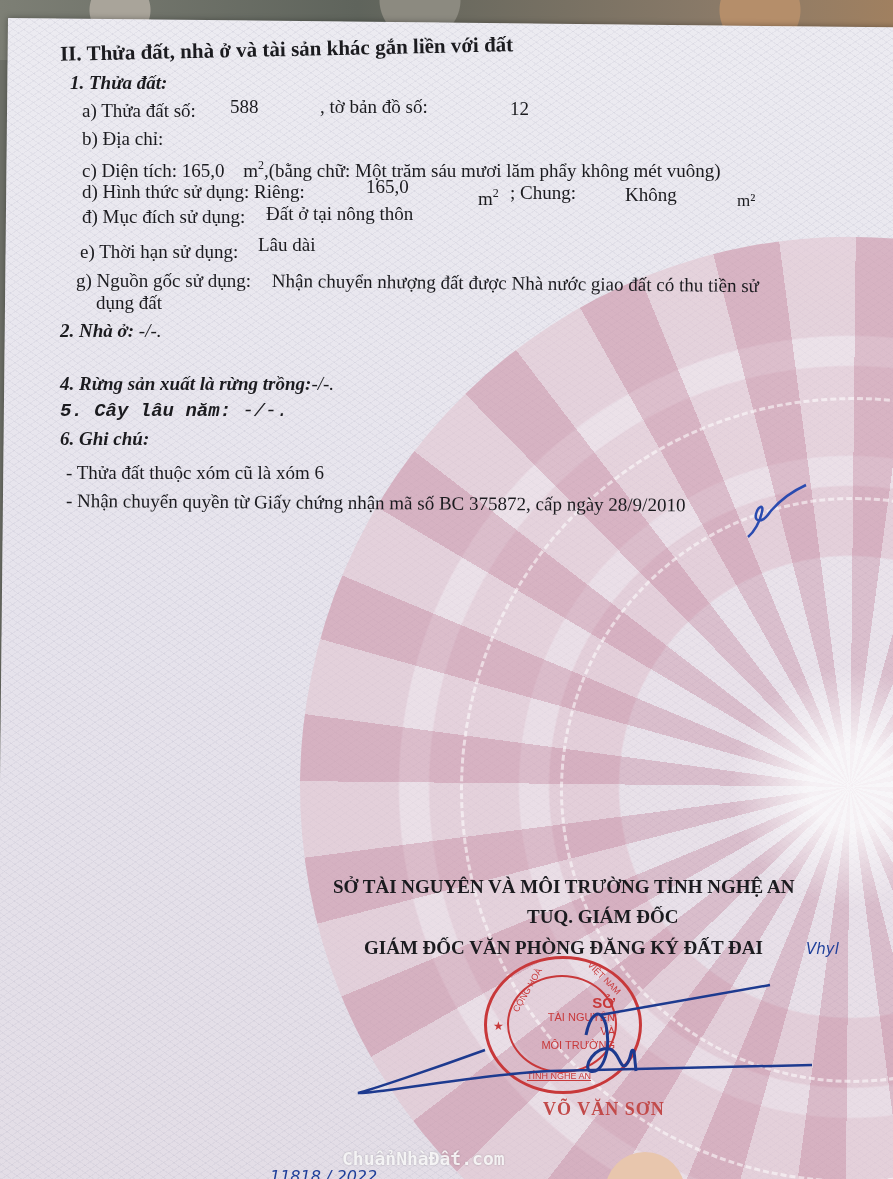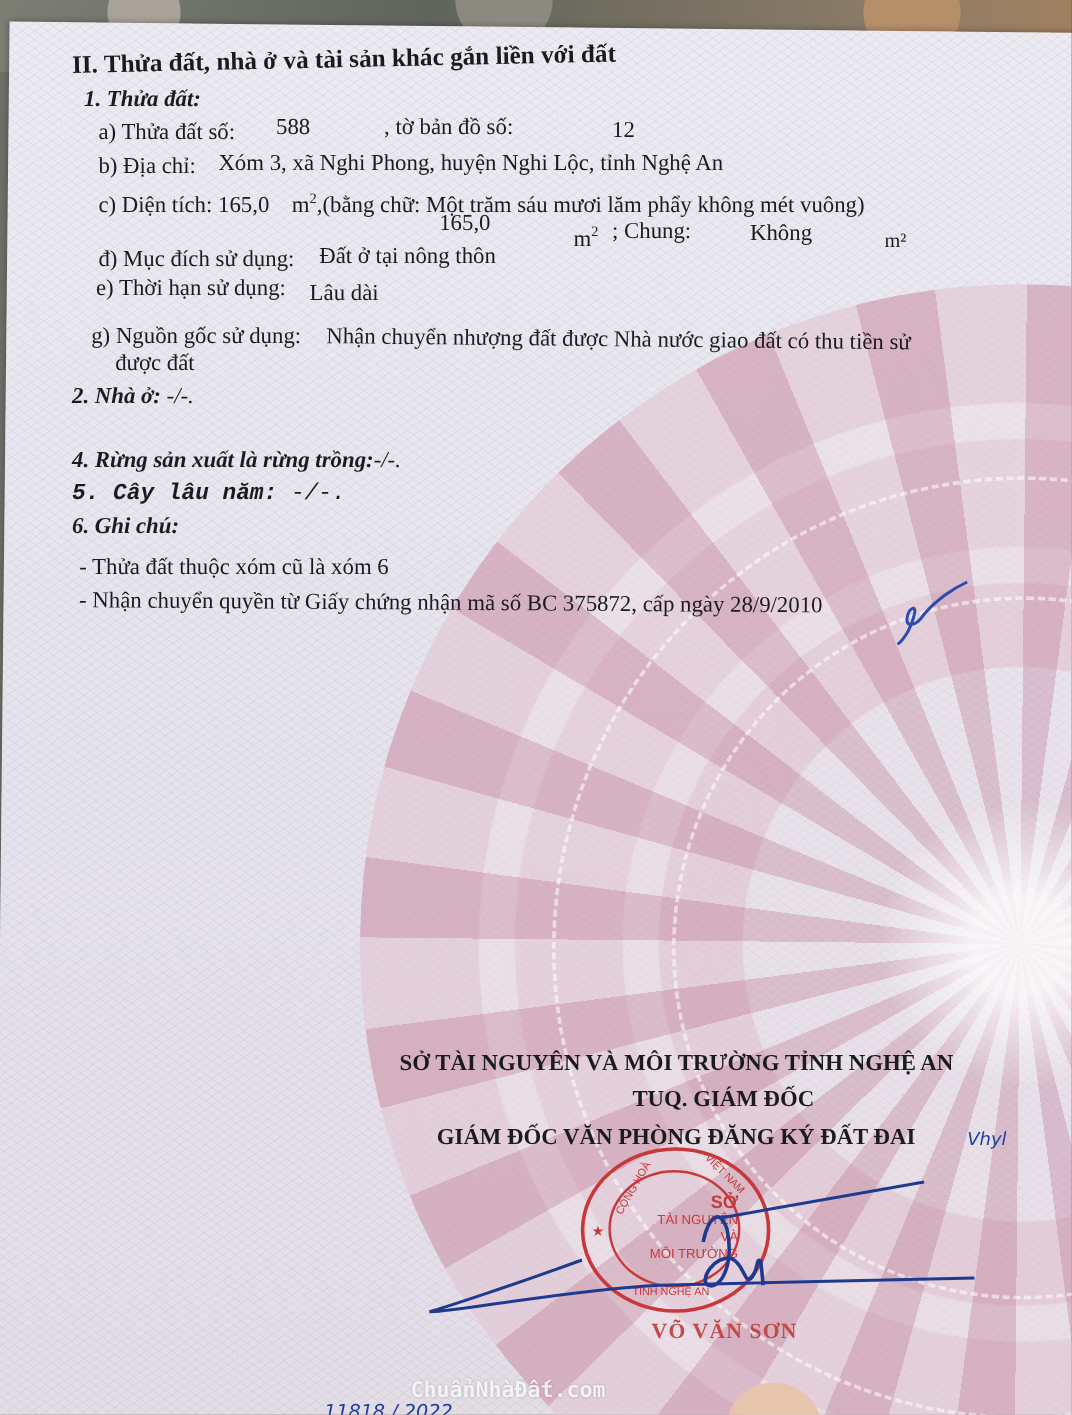--- a/index.html
+++ b/index.html
@@ -86,42 +86,42 @@
   <div class="t h1" style="left:60px;top:38px;transform:rotate(-1.2deg);">II. Thửa đất, nhà ở và tài sản khác gắn liền với đất</div>
 
   <div class="t bi" style="left:70px;top:72px;">1. Thửa đất:</div>
 
   <div class="t" style="left:82px;top:100px;">a) Thửa đất số:</div>
   <div class="t" style="left:230px;top:96px;">588</div>
   <div class="t" style="left:320px;top:96px;">, tờ bản đồ số:</div>
   <div class="t" style="left:510px;top:98px;">12</div>
 
   <div class="t" style="left:82px;top:128px;">b) Địa chỉ:</div>
-  <div class="t" style="left:182px;top:126px;">Xóm 3, xã Nghi Phong, huyện Nghi Lộc, tỉnh Nghệ An</div>
 
   <div class="t" style="left:82px;top:154px;">
     <span>c) Diện tích: 165,0</span>
     <span style="margin-left:14px;">m</span><span class="sup">2</span><span>,(bằng chữ: Một trăm sáu mươi lăm phẩy không mét vuông)</span>
   </div>
 
+  <div class="t" style="left:82px;top:181px;">d) Hình thức sử dụng:  Riêng:</div>
   <div class="t" style="left:366px;top:176px;">165,0</div>
   <div class="t" style="left:478px;top:182px;"><span>m</span><span class="sup">2</span></div>
   <div class="t" style="left:510px;top:182px;">; Chung:</div>
   <div class="t" style="left:625px;top:184px;">Không</div>
   <div class="t" style="left:737px;top:190px;font-size:17px;">m²</div>
 
   <div class="t" style="left:82px;top:206px;">đ) Mục đích sử dụng:</div>
   <div class="t" style="left:266px;top:203px;">Đất ở tại nông thôn</div>
 
-  <div class="t" style="left:80px;top:230px;text-align:center;">e) Thời hạn sử dụng:</div>
+  <div class="t" style="left:80px;top:241px;text-align:center;">e) Thời hạn sử dụng:</div>
   <div class="t" style="left:258px;top:234px;">Lâu dài</div>
 
   <div class="t" style="left:76px;top:270px;">g) Nguồn gốc sử dụng:</div>
   <div class="t" style="left:272px;top:270px;transform:rotate(0.6deg);transform-origin:0 0;">Nhận chuyển nhượng đất được Nhà nước giao đất có thu tiền sử</div>
-  <div class="t" style="left:96px;top:292px;">được đất</div>
+  <div class="t" style="left:96px;top:292px;">dụng đất</div>
 
   <div class="t" style="left:60px;top:320px;"><span class="bi">2. Nhà ở:</span><span class="it"> -/-.</span></div>
   <div class="t" style="left:60px;top:373px;"><span class="bi">4. Rừng sản xuất là rừng trồng:</span><span class="it">-/-.</span></div>
   <div class="t" style="left:60px;top:400px;font-family:Liberation Mono, monospace;"><span class="bi">5. Cây lâu năm:</span><span class="it"> -/-.</span></div>
   <div class="t bi" style="left:60px;top:428px;">6. Ghi chú:</div>
 
   <div class="t" style="left:66px;top:462px;">- Thửa đất thuộc xóm cũ là xóm 6</div>
   <div class="t" style="left:66px;top:490px;transform:rotate(0.4deg);transform-origin:0 0;">- Nhận chuyển quyền từ Giấy chứng nhận mã số BC 375872, cấp ngày 28/9/2010</div>
 
   <svg style="position:absolute;left:740px;top:482px;" width="70" height="60">
@@ -129,21 +129,21 @@
   </svg>
 
   <div class="t b" style="left:333px;top:876px;">SỞ TÀI NGUYÊN VÀ MÔI TRƯỜNG TỈNH NGHỆ AN</div>
   <div class="t b" style="left:527px;top:906px;">TUQ. GIÁM ĐỐC</div>
   <div class="t b" style="left:364px;top:937px;">GIÁM ĐỐC VĂN PHÒNG ĐĂNG KÝ ĐẤT ĐAI</div>
   <div class="t hand" style="left:806px;top:938px;font-size:15px;">Vhyl</div>
 
   <div class="stamp">
     <div class="stamp-ring-text" style="left:16px;top:26px;transform:rotate(-60deg);">CỘNG HOÀ</div>
     <div class="stamp-ring-text" style="left:96px;top:14px;transform:rotate(45deg);">VIỆT NAM</div>
-    <div class="stamp-ring-text" style="left:40px;top:112px;">TỈNH NGHỆ AN</div>
+    <div class="stamp-ring-text" style="left:40px;top:112px;text-decoration:underline;">TỈNH NGHỆ AN</div>
     <div class="stamp-ring-text" style="left:6px;top:60px;font-size:12px;">★</div>
     <div class="stamp-inner">
       <div class="big">SỞ</div>
       <div>TÀI NGUYÊN</div>
       <div>VÀ</div>
       <div>MÔI TRƯỜNG</div>
     </div>
   </div>
 
   <svg style="position:absolute;left:350px;top:975px;" width="480" height="130">

